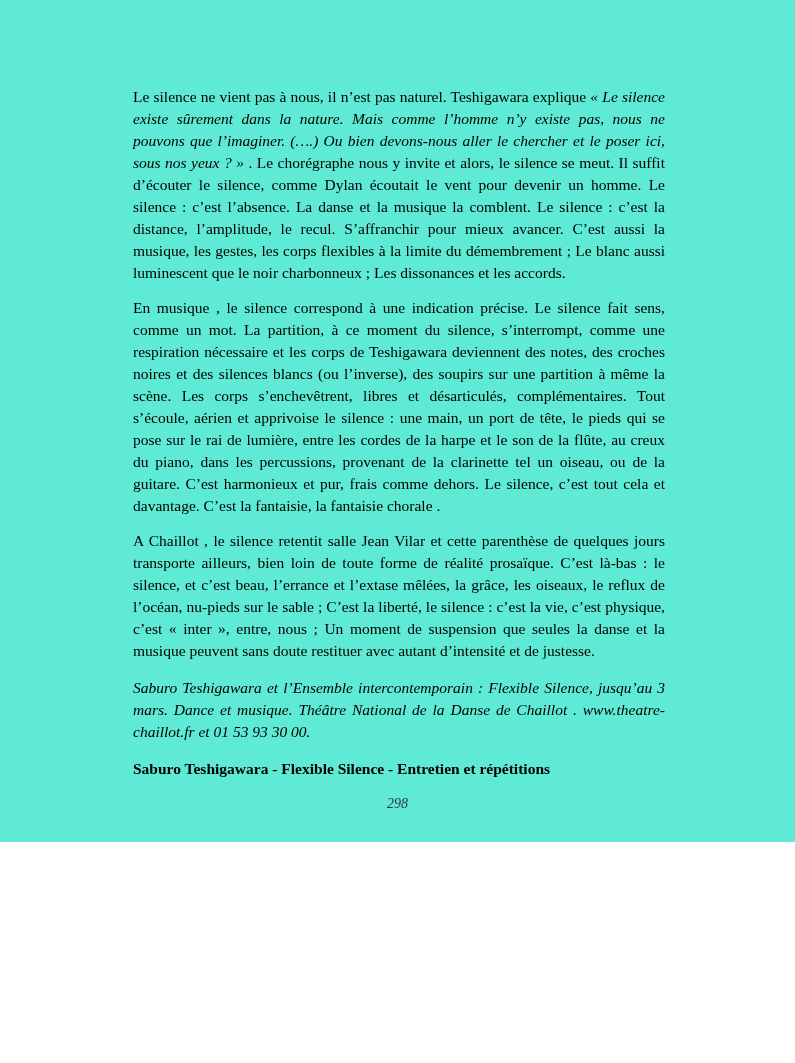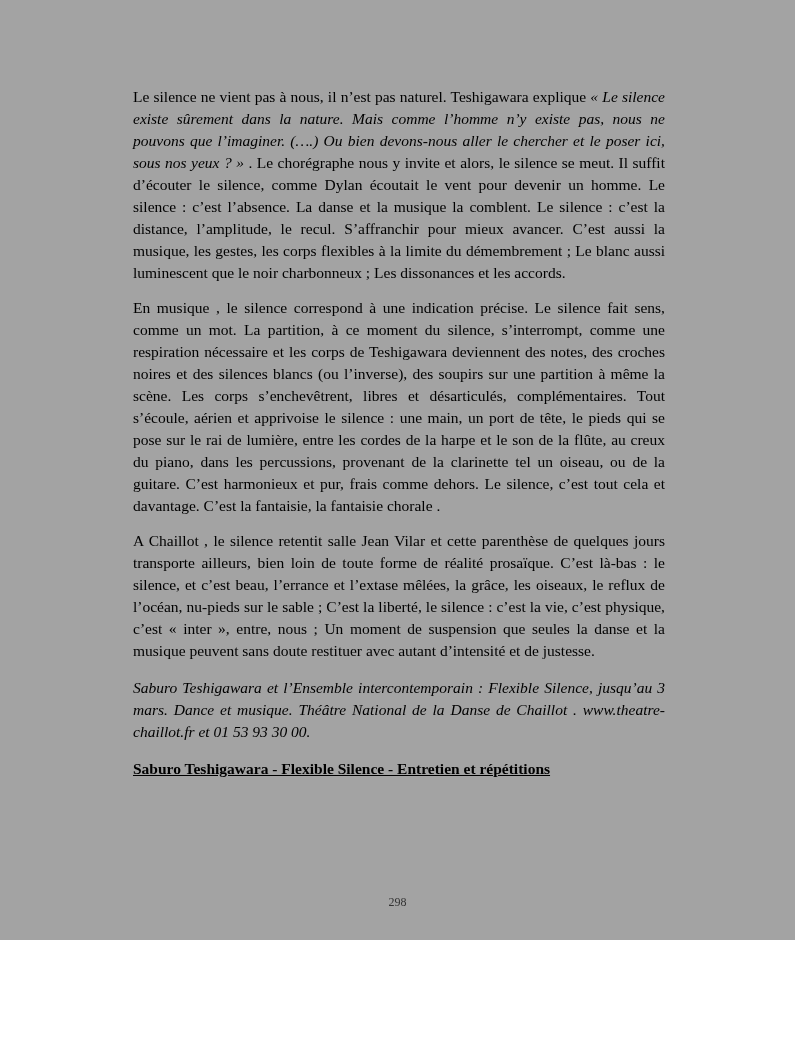--- a/index.html
+++ b/index.html
@@ -3,22 +3,22 @@
 <meta charset="utf-8">
 <style>
   html, body {
     margin: 0;
     padding: 0;
     background: #ffffff;
   }
   .page {
     position: relative;
     width: 795px;
-    height: 940px;
-    background: #a3a3a3;
+    height: 842px;
+    background: #5eead4;
     font-family: "Liberation Serif", serif;
     color: #000000;
     overflow: hidden;
   }
   .content {
     position: absolute;
     left: 133px;
     top: 86px;
     width: 532px;
     font-size: 15.5px;
@@ -26,36 +26,36 @@
     text-align: justify;
   }
   .para {
     margin: 0 0 13px 0;
   }
   .italic {
     font-style: italic;
   }
   .bold {
     font-weight: bold;
-    text-decoration: underline;
   }
   .credits {
     margin-top: 15px;
   }
   .bold-title {
     margin-top: 15px;
   }
   .page-number {
     position: absolute;
     bottom: 30px;
     left: 0;
     width: 100%;
     text-align: center;
-    font-size: 12px;
+    font-size: 14px;
     color: #333333;
+    font-style: italic;
   }
 </style>
 </head>
 <body>
 
 <div class="page">
   <div class="content">
 
     <p class="para"><span>Le silence ne vient pas à nous, il n’est pas naturel. Teshigawara explique  </span><span class="italic">« Le silence existe sûrement dans la nature. Mais comme l’homme n’y existe pas, nous ne pouvons que l’imaginer. (….) Ou bien devons-nous aller le chercher et le poser ici, sous nos yeux ? »</span><span> . Le chorégraphe nous y invite et alors, le silence se meut. Il suffit d’écouter le silence, comme Dylan  écoutait le vent pour devenir un homme. Le silence : c’est l’absence. La danse et la musique la comblent. Le silence : c’est la distance, l’amplitude, le recul. S’affranchir pour mieux avancer. C’est aussi la musique, les gestes, les corps flexibles à la limite du démembrement ; Le blanc aussi luminescent que le noir charbonneux ; Les dissonances et les accords.</span></p>
 

